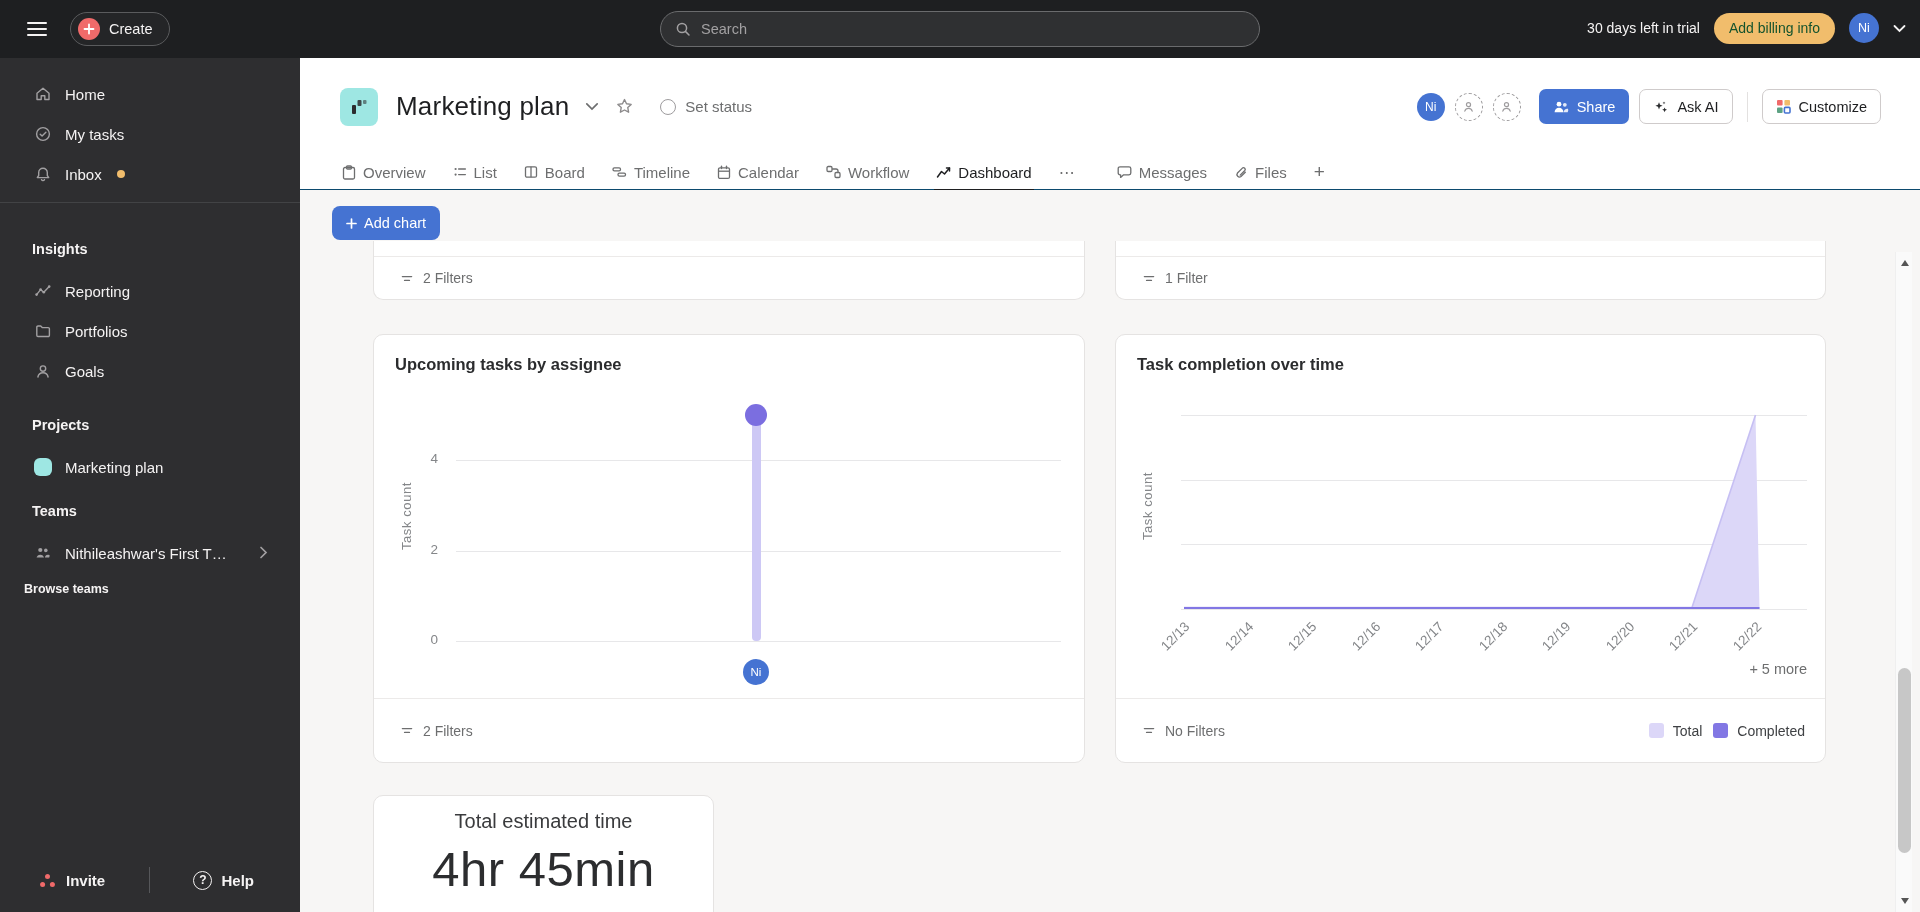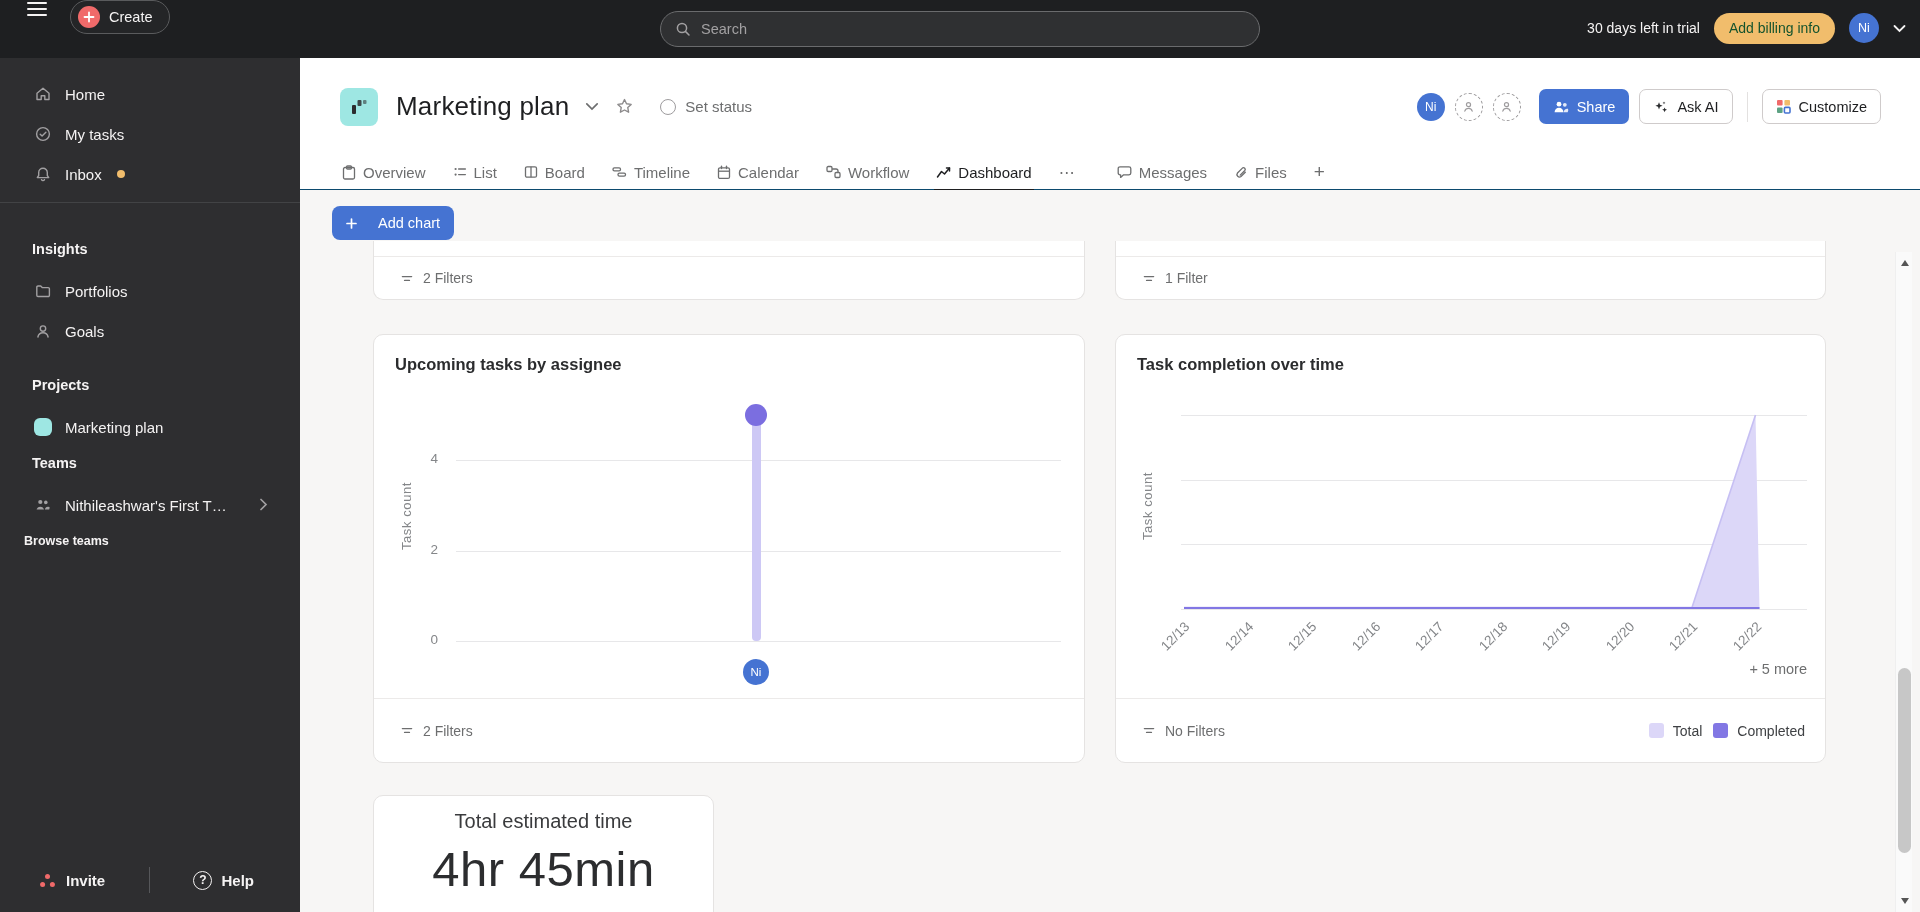--- a/index.html
+++ b/index.html
@@ -7,21 +7,21 @@
     --blue:#4573d2; --coral:#f06a6a; --amber:#f1bd6c; --aqua:#9ee7e3;
     --ink:#1e1f21; --gray:#6d6e6f; --tick:#848689;
     --content-bg:#f7f6f5; --card-border:#e5e3e2; --line:#eceae9; --grid:#e7e7e9;
   }
   *{box-sizing:border-box;margin:0;padding:0}
   html,body{width:1920px;height:912px;overflow:hidden}
   body{font-family:"Liberation Sans", sans-serif;background:var(--topbar);color:var(--ink);}
   svg{display:block}
 
   
-  .topbar{position:relative;height:58px;background:var(--topbar);display:flex;}
+  .topbar{position:relative;height:58px;background:var(--topbar);display:flex;align-items:center}
   .hamburger{margin-left:26px;cursor:pointer}
   .create-btn{margin-left:22px;height:34px;display:flex;align-items:center;gap:9px;
     padding:0 16px 0 7px;border:1px solid #5a5b5d;border-radius:17px;background:#242527;color:var(--side-text);font-size:14.5px;cursor:pointer}
   .create-plus{width:22px;height:22px;border-radius:50%;background:var(--coral);display:flex;align-items:center;justify-content:center}
   .searchbar{position:absolute;left:660px;top:11px;width:600px;height:36px;border:1px solid #6a6b6d;
     border-radius:18px;background:#2f3032;display:flex;align-items:center;padding:0 14px;gap:10px}
   .searchbar input{flex:1;background:transparent;border:none;outline:none;color:var(--side-text);font-size:14.5px;font-family:inherit}
   .searchbar input::placeholder{color:var(--muted)}
   .topbar-right{position:absolute;right:14px;top:0;height:56px;display:flex;align-items:center;gap:14px}
   .trial-text{color:var(--side-text);font-size:14px}
@@ -37,21 +37,21 @@
   .sidebar{width:300px;background:var(--sidebar);color:var(--side-text);display:flex;flex-direction:column;flex:none}
   .snav{padding-top:16px}
   .sitem{height:40px;display:flex;align-items:center;padding-left:34px;gap:13px;font-size:15px;cursor:pointer;position:relative}
   .sitem .ic{width:18px;display:flex;justify-content:center}
   .sdot{width:8px;height:8px;border-radius:50%;background:var(--amber);margin-left:2px}
   .sdivider{height:1px;background:#424345;margin-top:8px}
   .shead{height:32px;display:flex;align-items:center;padding-left:32px;font-size:14.5px;font-weight:bold}
   .sec-insights{margin-top:30px}
   .shead.mb{margin-bottom:6px}
   .sec-projects{margin-top:18px}
-  .sec-teams{}
+  .sec-teams{margin-top:8px}
   .swatch{width:18px;height:18px;border-radius:6px;background:var(--aqua)}
   .chev-right{position:absolute;right:32px;top:13px}
   .browse{height:32px;display:flex;align-items:center;padding-left:24px;font-size:12.5px;font-weight:bold;cursor:pointer}
   .sidebar-bottom{margin-top:auto;height:58px;display:flex;align-items:center;padding:0 46px 6px 38px}
   .sb-group{display:flex;align-items:center;gap:9px;font-size:15px;font-weight:bold;cursor:pointer}
   .vdiv{width:1px;height:26px;background:#56575a;margin:0 auto}
   .help-q{width:19px;height:19px;border:1.5px solid var(--side-text);border-radius:50%;display:flex;align-items:center;justify-content:center;font-size:12px;font-weight:bold}
   .help-q::before{content:"?"}
 
   
@@ -74,21 +74,21 @@
 
   .tabs{height:35px;display:flex;align-items:center;padding-left:42px;gap:27px;border-bottom:1px solid #0c4a6e;position:relative}
   .tab{display:flex;align-items:center;gap:7px;font-size:15px;color:var(--gray);cursor:pointer;height:35px;position:relative}
   .tab.active{color:var(--ink);font-weight:500}
   .tab.active::after{content:"";position:absolute;left:-2px;right:-2px;bottom:-1px;height:2px;background:var(--ink)}
   .tab-more{color:var(--gray);font-size:16px;letter-spacing:1px;cursor:pointer}
   .tab.gap{margin-left:14px}
 
   .content{position:relative;flex:1;background:var(--content-bg);overflow:hidden}
 
-  .add-chart{position:absolute;left:32px;top:16px;height:34px;display:flex;align-items:center;gap:21px;
+  .add-chart{position:absolute;left:32px;top:16px;height:34px;display:flex;align-items:center;gap:7px;
     background:var(--blue);color:#fff;border:none;border-radius:8px;padding:0 14px;font-size:14.5px;font-family:inherit;cursor:pointer}
 
   .card{position:absolute;background:#fff;border:1px solid var(--card-border);border-radius:10px}
   .partial{height:59px;border-top:none;border-radius:0 0 10px 10px}
   .pfooter{margin-top:15px;border-top:1px solid var(--line);height:43px;display:flex;align-items:center;padding-left:26px;gap:9px;color:var(--gray);font-size:14px}
 
   .chart-card{width:712px;height:429px}
   .card-title{position:absolute;left:21px;top:20px;font-size:16.5px;color:#2b2c2e}
   .cfooter{position:absolute;top:363px;left:0;right:0;bottom:0;border-top:1px solid var(--line);
     display:flex;align-items:center;padding:0 20px 0 26px;gap:9px;color:var(--gray);font-size:14px}
@@ -195,20 +195,32 @@
         <span>Inbox</span>
         <span class="sdot"></span>
       </div>
       <div class="sdivider"></div>
 
       <section class="sec-insights">
         <div class="shead mb">Insights</div>
         <div class="sitem">
           <span class="ic">
               <svg width="18" height="18" viewBox="0 0 18 18">
+                <polyline points="2.6,12.6 6.6,7.6 9.8,10.2 15.2,4.6" fill="none" stroke="#a2a0a2" stroke-width="1.4" stroke-linecap="round" stroke-linejoin="round"></polyline>
+                <circle cx="2.6" cy="12.6" r="1.3" fill="#a2a0a2"></circle>
+                <circle cx="6.6" cy="7.6" r="1.3" fill="#a2a0a2"></circle>
+                <circle cx="9.8" cy="10.2" r="1.3" fill="#a2a0a2"></circle>
+                <circle cx="15.2" cy="4.6" r="1.3" fill="#a2a0a2"></circle>
+              </svg>
+            </span>
+          <span>Reporting</span>
+        </div>
+        <div class="sitem">
+          <span class="ic">
+              <svg width="18" height="18" viewBox="0 0 18 18">
                 <path d="M2.8 5.2 a1.2 1.2 0 0 1 1.2 -1.2 h2.7 l1.5 1.6 h6 a1.2 1.2 0 0 1 1.2 1.2 v6.5 a1.2 1.2 0 0 1 -1.2 1.2 H4 a1.2 1.2 0 0 1 -1.2 -1.2 Z" fill="none" stroke="#a2a0a2" stroke-width="1.4" stroke-linejoin="round"></path>
               </svg>
             </span>
           <span>Portfolios</span>
         </div>
         <div class="sitem">
           <span class="ic">
               <svg width="18" height="18" viewBox="0 0 18 18">
                 <circle cx="9" cy="6.6" r="2.7" fill="none" stroke="#a2a0a2" stroke-width="1.4"></circle>
                 <path d="M3.9 15 a5.2 5.2 0 0 1 10.2 0" fill="none" stroke="#a2a0a2" stroke-width="1.4" stroke-linecap="round"></path>

